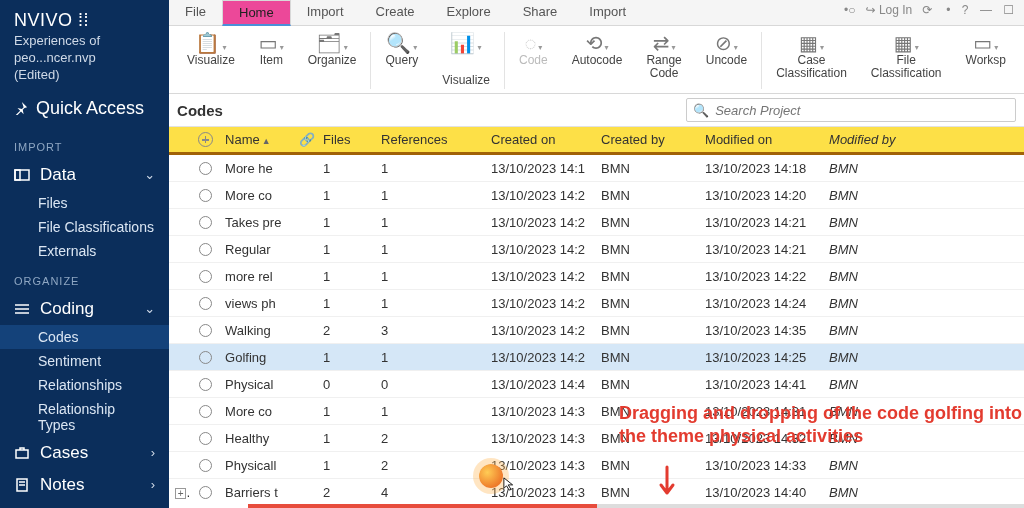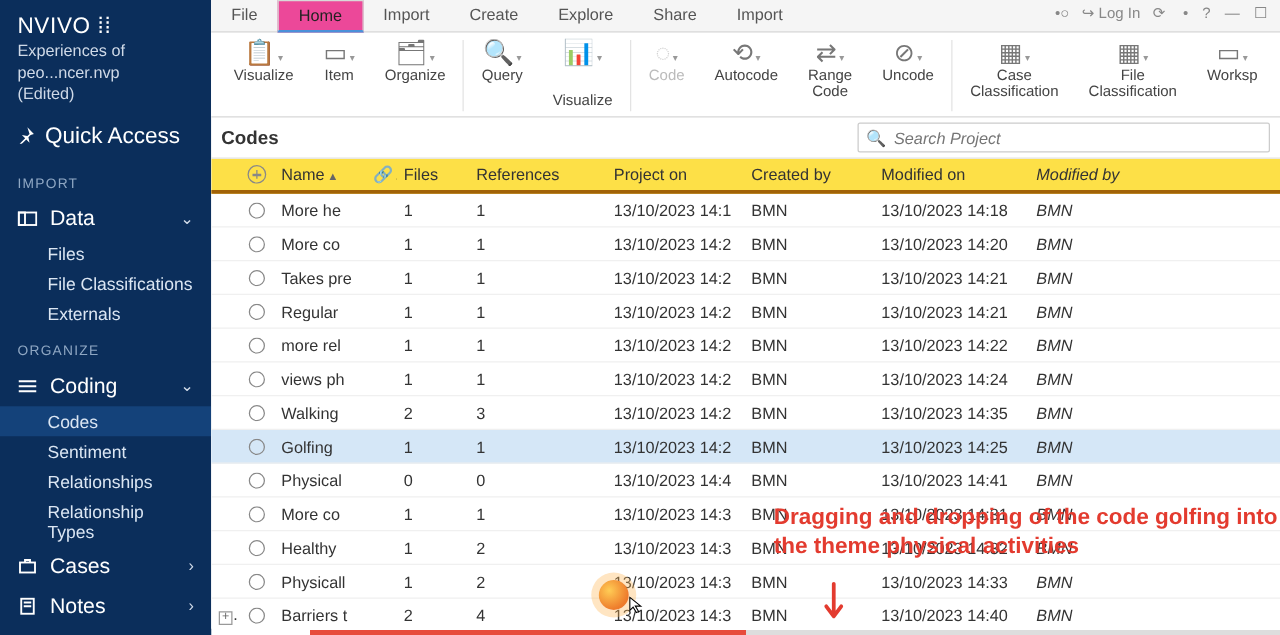--- a/index.html
+++ b/index.html
@@ -225,21 +225,21 @@
   <div class="table">
     <div class="thead">
       <div class="th col-exp"></div>
       <div class="th col-chk">
           <span class="plus-ico"></span>
         </div>
       <div class="th col-name"><span>Name</span><span class="sort">▲</span></div>
       <div class="th col-link"><span>🔗</span></div>
       <div class="th col-files">Files</div>
       <div class="th col-ref">References</div>
-      <div class="th col-created">Project on</div>
+      <div class="th col-created">Created on</div>
       <div class="th col-cby">Created by</div>
       <div class="th col-mod">Modified on</div>
       <div class="th col-mby">Modified by</div>
     </div>
     <div id="rows-host">
         <div class="trow">
           <div class="td col-exp"></div>
           <div class="td col-chk">
             <span class="circle"></span>
           </div>

